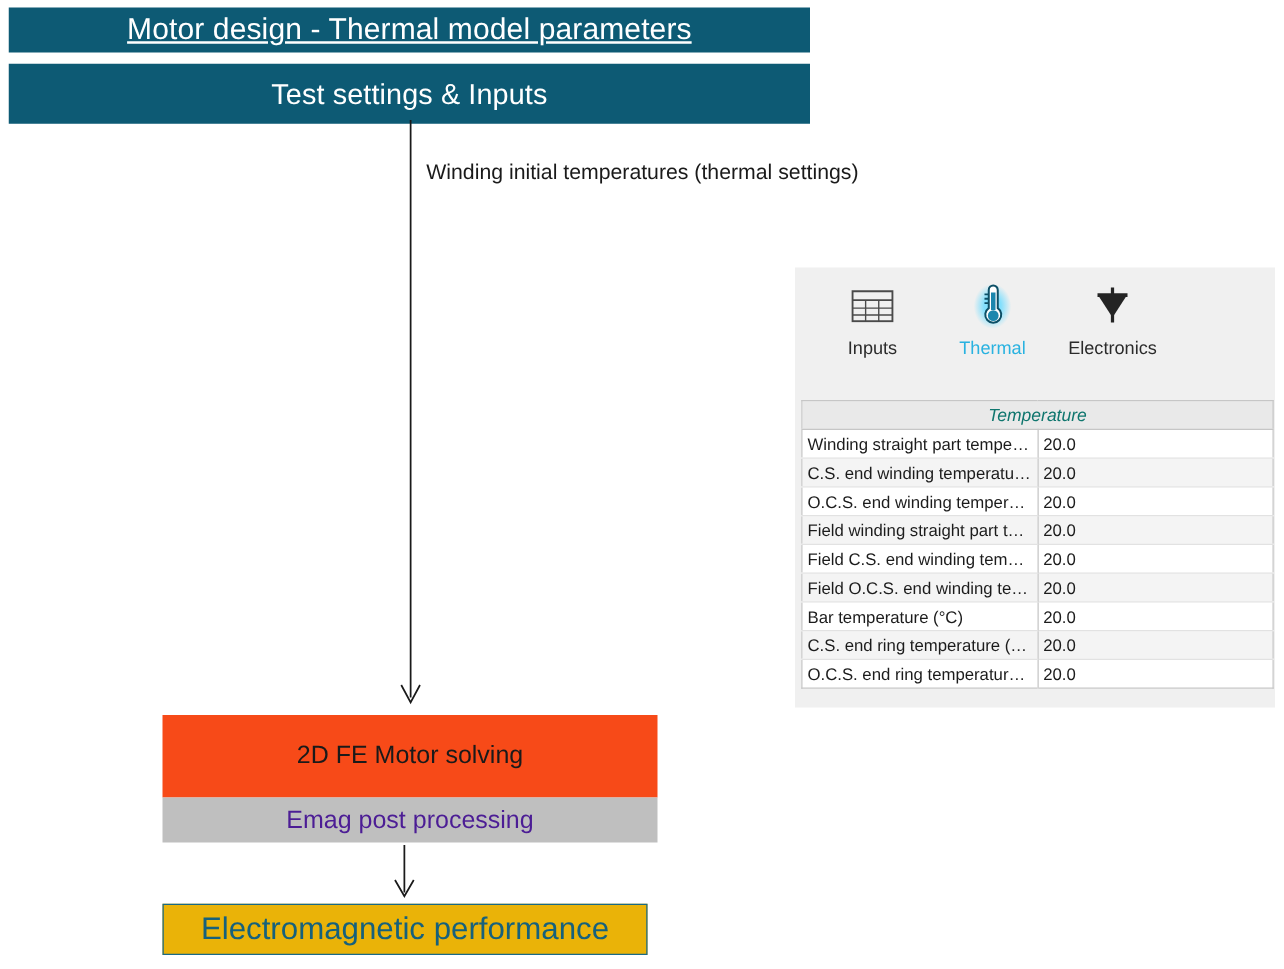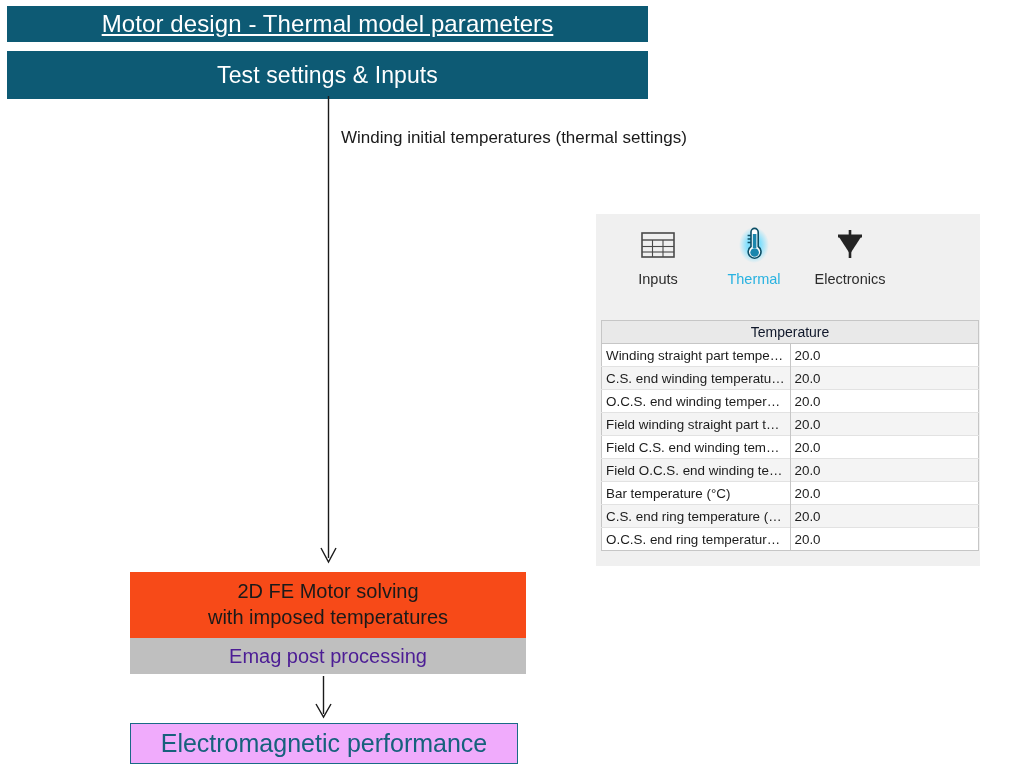--- a/index.html
+++ b/index.html
@@ -85,34 +85,34 @@
     align-items: center;
     justify-content: center;
     font-size: 20px;
   }
   #box-result {
     position: absolute;
     left: 130px;
     top: 723px;
     width: 388px;
     height: 41px;
-    background: #f0abfc;
+    background: #eab308;
     border: 1px solid #1a6a86;
     color: #16617c;
     display: flex;
     align-items: center;
     justify-content: center;
     font-size: 25px;
     box-sizing: border-box;
   }
 
   
   #app-panel {
     position: absolute;
-    left: 596px;
+    left: 636px;
     top: 214px;
     width: 384px;
     height: 352px;
     background: #f0f0f0;
   }
   #toolbar {
     position: absolute;
     left: 0;
     top: 0;
     width: 384px;
@@ -161,21 +161,22 @@
     border: 1px solid #c6c6c6;
     table-layout: fixed;
   }
   #temp-table th {
     background: #e9e9e9;
     font-weight: 400;
     font-size: 14px;
     height: 20px;
     border-bottom: 1px solid #c6c6c6;
     text-align: center;
-    color: #0f172a;
+    color: #0f766e;
+    font-style: italic;
   }
   #temp-table td {
     height: 22px;
     padding: 0 4px;
     border-top: 1px solid #e2e2e2;
     overflow: hidden;
     white-space: nowrap;
     text-overflow: ellipsis;
   }
   #temp-table td.label-cell {
@@ -198,21 +199,20 @@
 
 <svg class="connector" style="left:300px; top:96px; width:60px; height:480px;" viewBox="0 0 60 480">
   <line x1="28.5" y1="0" x2="28.5" y2="462" stroke="#1a1a1a" stroke-width="1.4"></line>
   <polyline points="21,452 28.5,466 36,452" fill="none" stroke="#1a1a1a" stroke-width="1.4"></polyline>
 </svg>
 
 <div id="annot-label">Winding initial temperatures (thermal settings)</div>
 
 <div id="box-solve">
   <span>2D FE Motor solving</span>
-  <span>with imposed temperatures</span>
 </div>
 
 <div id="box-post">Emag post processing</div>
 
 <svg class="connector" style="left:300px; top:676px; width:60px; height:46px;" viewBox="0 0 60 46">
   <line x1="23.5" y1="0" x2="23.5" y2="38" stroke="#1a1a1a" stroke-width="1.4"></line>
   <polyline points="16,28 23.5,41 31,28" fill="none" stroke="#1a1a1a" stroke-width="1.4"></polyline>
 </svg>
 
 <div id="box-result">Electromagnetic performance</div>

